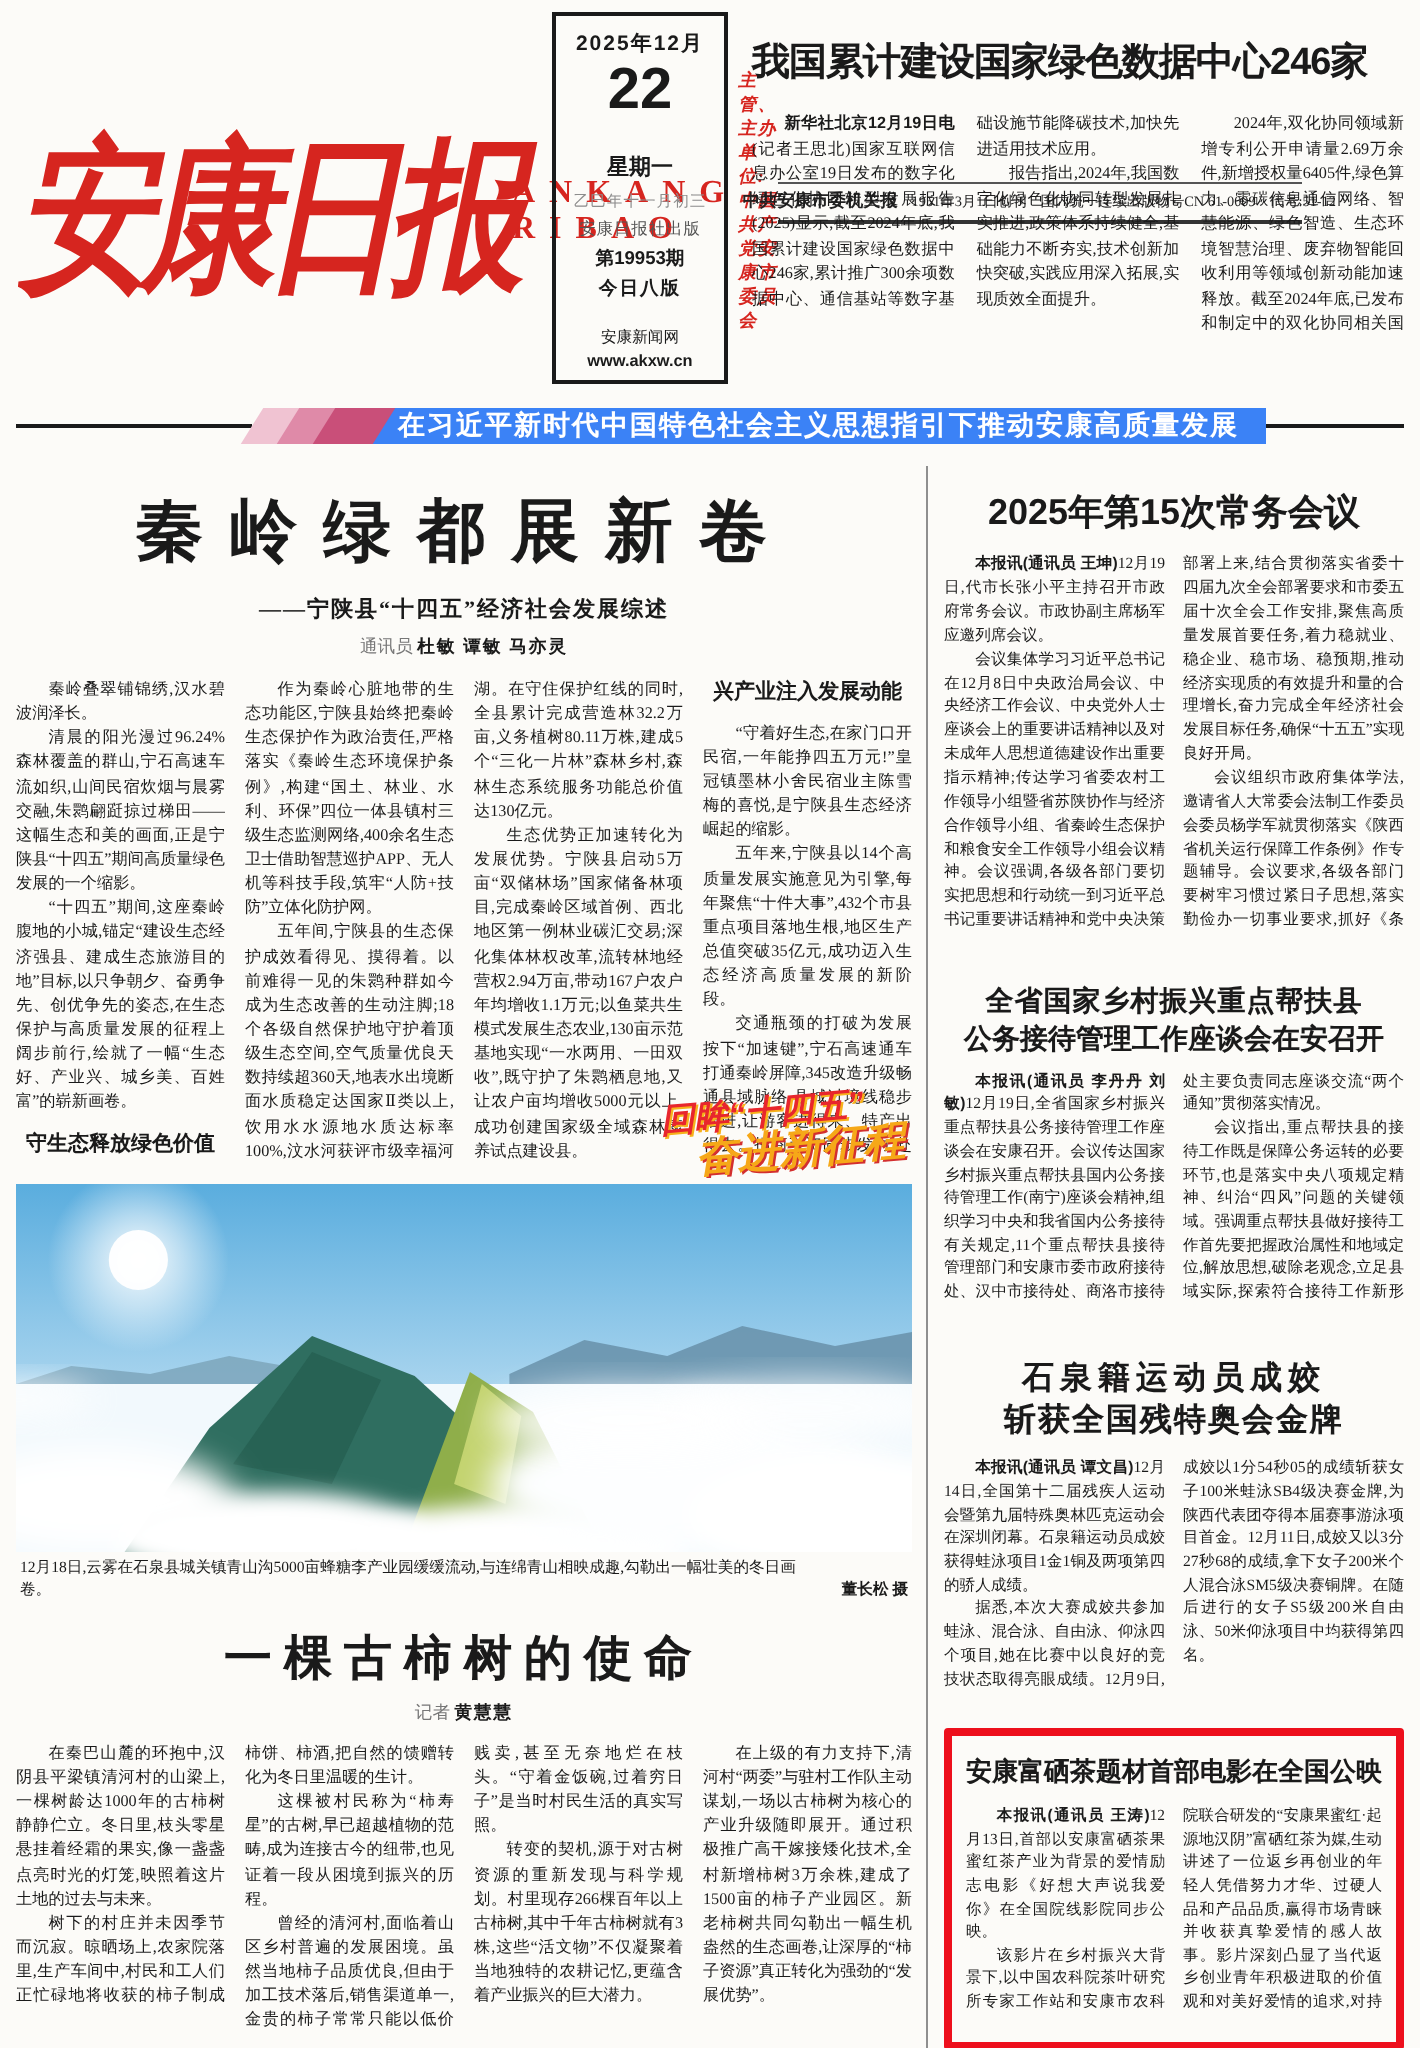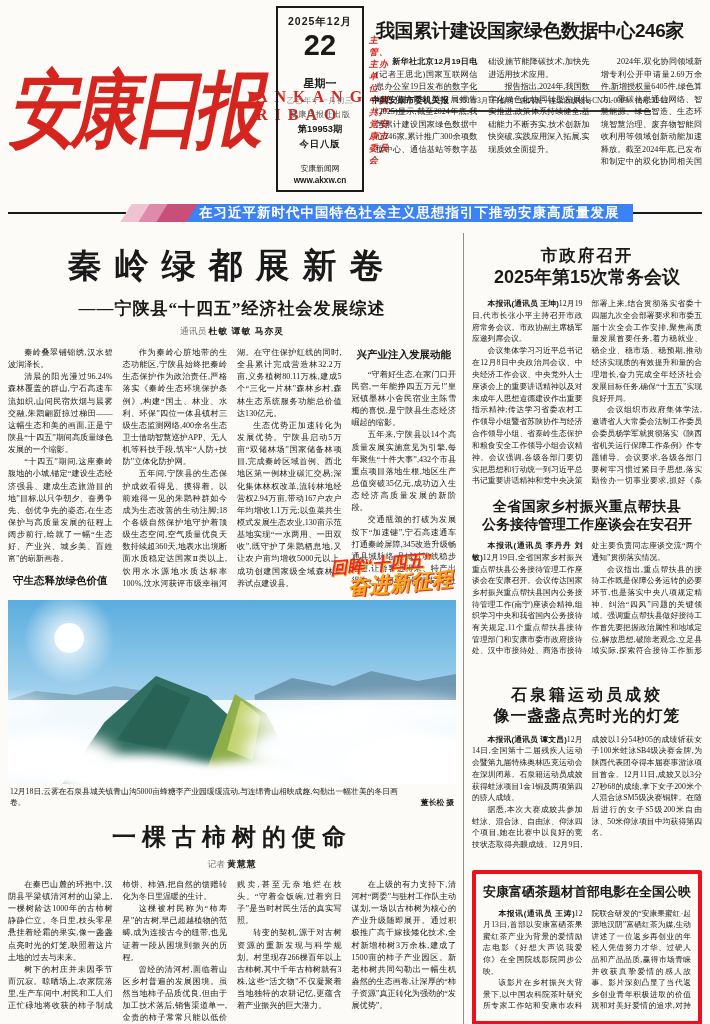--- a/index.html
+++ b/index.html
@@ -44,21 +44,21 @@
   .pg2{background:#df8aa8;}
   .pg3{background:#c94f79;margin-right:-6px;}
   .banner{background:#3b82f6;color:#fff;font-family:"Liberation Sans",sans-serif;font-weight:bold;font-size:13.5px;letter-spacing:1px;padding:0 13px;white-space:nowrap;}
 
   
   .content{display:flex;height:792px;}
   .main-col{width:454px;display:flex;flex-direction:column;}
   .right-col{flex:1;border-left:1px solid #8f8f8f;margin-left:7px;padding-left:8px;display:flex;flex-direction:column;}
 
   .main-h1{font-family:"Liberation Sans",sans-serif;font-weight:bold;font-size:34px;letter-spacing:13px;text-align:center;margin-top:10px;white-space:nowrap;}
-  .main-sub{text-align:center;font-size:17px;font-weight:bold;margin-top:8px;letter-spacing:1px;}
+  .main-sub{text-align:center;font-size:11px;font-weight:bold;margin-top:8px;letter-spacing:1px;}
   .byline{text-align:center;font-size:8.8px;margin-top:6px;}
   .byline .lbl{color:#777;}
   .byline .names{font-weight:bold;font-family:"Liberation Sans",sans-serif;letter-spacing:1px;}
   .main-body{column-count:4;column-gap:10px;column-fill:auto;height:250px;font-size:8.1px;line-height:1.5;text-align:justify;margin-top:9px;position:relative;overflow:hidden;}
   .badge{position:absolute;right:4px;bottom:2px;transform:rotate(-5deg);font-family:"Liberation Sans",sans-serif;font-style:italic;font-weight:bold;line-height:1.05;}
   .badge-l1{font-size:17px;color:#e8262d;text-shadow:1px 1px 0 #f6b21b;}
   .badge-l2{font-size:21px;color:#f6a818;text-shadow:1px 1px 0 #d32f2f;margin-left:16px;}
 
   .photo{width:100%;height:184px;margin-top:3px;}
   .photo svg{width:100%;height:100%;display:block;}
@@ -67,21 +67,21 @@
 
   .tree-h2{font-weight:bold;font-size:24px;letter-spacing:6px;text-align:center;margin-top:12px;}
   .tree-body{column-count:4;column-gap:10px;column-fill:auto;flex:1;font-size:8.1px;line-height:1.5;text-align:justify;margin-top:8px;overflow:hidden;}
 
   .r-head{font-family:"Liberation Sans",sans-serif;font-weight:bold;text-align:center;line-height:1.3;}
   .gov-head{margin-top:12px;}
   .gov-h1{font-size:16.5px;letter-spacing:2px;}
   .gov-h2{font-size:18px;letter-spacing:0;}
   .gov-body{column-count:2;column-gap:9px;column-fill:auto;height:194px;font-size:7.8px;line-height:1.52;text-align:justify;margin-top:8px;overflow:hidden;}
 
-  .rec-head{margin-top:5px;}
+  .rec-head{margin-top:21px;}
   .rec-h1{font-size:14px;letter-spacing:0.5px;}
   .rec-h2{font-size:14px;letter-spacing:0;}
   .rec-body{column-count:2;column-gap:9px;column-fill:auto;height:134px;font-size:7.8px;line-height:1.5;text-align:justify;margin-top:7px;overflow:hidden;}
 
   .ath-head{margin-top:11px;}
   .ath-h1{font-size:16px;letter-spacing:3px;}
   .ath-h2{font-size:16px;letter-spacing:1px;}
   .ath-body{column-count:2;column-gap:9px;column-fill:auto;height:126px;font-size:7.8px;line-height:1.5;text-align:justify;margin-top:7px;overflow:hidden;}
 
   .movie-box{border:4px solid #ed0f1c;border-radius:2px;margin-top:10px;padding:9px 7px 6px;flex:1;overflow:hidden;}
@@ -221,41 +221,40 @@
           <p class="para">这棵被村民称为“柿寿星”的古树,早已超越植物的范畴,成为连接古今的纽带,也见证着一段从困境到振兴的历程。</p>
           <p class="para">曾经的清河村,面临着山区乡村普遍的发展困境。虽然当地柿子品质优良,但由于加工技术落后,销售渠道单一,金贵的柿子常常只能以低价贱卖,甚至无奈地烂在枝头。“守着金饭碗,过着穷日子”是当时村民生活的真实写照。</p>
           <p class="para">转变的契机,源于对古树资源的重新发现与科学规划。村里现存266棵百年以上古柿树,其中千年古柿树就有3株,这些“活文物”不仅凝聚着当地独特的农耕记忆,更蕴含着产业振兴的巨大潜力。</p>
           <p class="para">在上级的有力支持下,清河村“两委”与驻村工作队主动谋划,一场以古柿树为核心的产业升级随即展开。通过积极推广高干嫁接矮化技术,全村新增柿树3万余株,建成了1500亩的柿子产业园区。新老柿树共同勾勒出一幅生机盎然的生态画卷,让深厚的“柿子资源”真正转化为强劲的“发展优势”。</p>
         </div>
     </div>
 
     <div class="right-col">
 
       <div class="r-head gov-head">
-        <div class="gov-h1">市政府召开</div>
         <div class="gov-h2">2025年第15次常务会议</div>
       </div>
       <div class="gov-body">
           <p class="para"><b>本报讯(通讯员 王坤)</b>12月19日,代市长张小平主持召开市政府常务会议。市政协副主席杨军应邀列席会议。</p>
           <p class="para">会议集体学习习近平总书记在12月8日中央政治局会议、中央经济工作会议、中央党外人士座谈会上的重要讲话精神以及对未成年人思想道德建设作出重要指示精神;传达学习省委农村工作领导小组暨省苏陕协作与经济合作领导小组、省秦岭生态保护和粮食安全工作领导小组会议精神。会议强调,各级各部门要切实把思想和行动统一到习近平总书记重要讲话精神和党中央决策部署上来,结合贯彻落实省委十四届九次全会部署要求和市委五届十次全会工作安排,聚焦高质量发展首要任务,着力稳就业、稳企业、稳市场、稳预期,推动经济实现质的有效提升和量的合理增长,奋力完成全年经济社会发展目标任务,确保“十五五”实现良好开局。</p>
           <p class="para">会议组织市政府集体学法,邀请省人大常委会法制工作委员会委员杨学军就贯彻落实《陕西省机关运行保障工作条例》作专题辅导。会议要求,各级各部门要树牢习惯过紧日子思想,落实勤俭办一切事业要求,抓好《条例》贯彻实施,进一步规范机关运行保障,深入推进公务餐、公物仓等改革,切实加强国有资产盘活利用,持续深化机关事务法治化、数字化、标准化融合发展,加快促进节约型机关和效能型政府建设。</p>
         </div>
 
       <div class="r-head rec-head">
         <div class="rec-h1">全省国家乡村振兴重点帮扶县</div>
         <div class="rec-h2">公务接待管理工作座谈会在安召开</div>
       </div>
       <div class="rec-body">
           <p class="para"><b>本报讯(通讯员 李丹丹 刘敏)</b>12月19日,全省国家乡村振兴重点帮扶县公务接待管理工作座谈会在安康召开。会议传达国家乡村振兴重点帮扶县国内公务接待管理工作(南宁)座谈会精神,组织学习中央和我省国内公务接待有关规定,11个重点帮扶县接待管理部门和安康市委市政府接待处、汉中市接待处、商洛市接待处主要负责同志座谈交流“两个通知”贯彻落实情况。</p>
           <p class="para">会议指出,重点帮扶县的接待工作既是保障公务运转的必要环节,也是落实中央八项规定精神、纠治“四风”问题的关键领域。强调重点帮扶县做好接待工作首先要把握政治属性和地域定位,解放思想,破除老观念,立足县域实际,探索符合接待工作新形势新要求、又能突出地域特色的接待新模式。</p>
         </div>
 
       <div class="r-head ath-head">
         <div class="ath-h1">石泉籍运动员成姣</div>
-        <div class="ath-h2">像一盏盏点亮时光的灯笼</div>
+        <div class="ath-h2">斩获全国残特奥会金牌</div>
       </div>
       <div class="ath-body">
           <p class="para"><b>本报讯(通讯员 谭文昌)</b>12月14日,全国第十二届残疾人运动会暨第九届特殊奥林匹克运动会在深圳闭幕。石泉籍运动员成姣获得蛙泳项目1金1铜及两项第四的骄人成绩。</p>
           <p class="para">据悉,本次大赛成姣共参加蛙泳、混合泳、自由泳、仰泳四个项目,她在比赛中以良好的竞技状态取得亮眼成绩。12月9日,成姣以1分54秒05的成绩斩获女子100米蛙泳SB4级决赛金牌,为陕西代表团夺得本届赛事游泳项目首金。12月11日,成姣又以3分27秒68的成绩,拿下女子200米个人混合泳SM5级决赛铜牌。在随后进行的女子S5级200米自由泳、50米仰泳项目中均获得第四名。</p>
         </div>
 
       <div class="movie-box">
         <div class="movie-h">安康富硒茶题材首部电影在全国公映</div>
         <div class="movie-body">
             <p class="para"><b>本报讯(通讯员 王涛)</b>12月13日,首部以安康富硒茶果蜜红茶产业为背景的爱情励志电影《好想大声说我爱你》在全国院线影院同步公映。</p>

